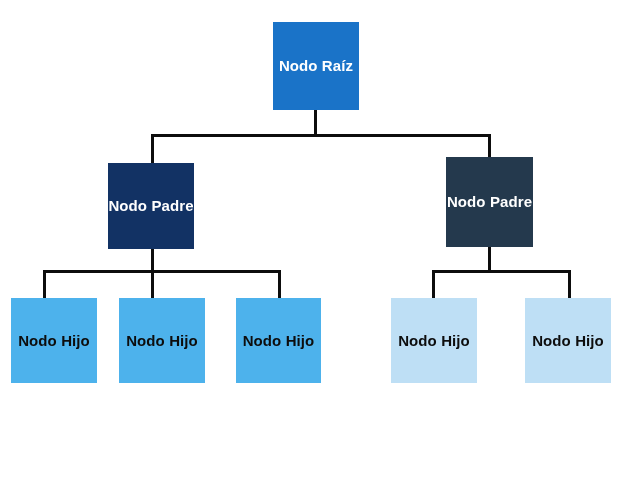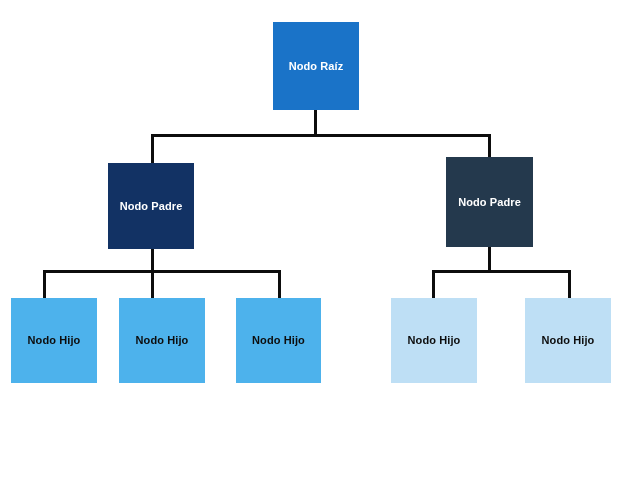--- a/index.html
+++ b/index.html
@@ -16,21 +16,21 @@
     font-family: "Liberation Sans", sans-serif;
   }
   .node {
     position: absolute;
     box-sizing: border-box;
     display: flex;
     align-items: center;
     justify-content: center;
     text-align: center;
     font-weight: bold;
-    font-size: 11px;
+    font-size: 15px;
     letter-spacing: 0.1px;
     line-height: 1.15;
     z-index: 2;
   }
   .conn {
     position: absolute;
     background: #0d0d0d;
     z-index: 1;
   }
 </style>

